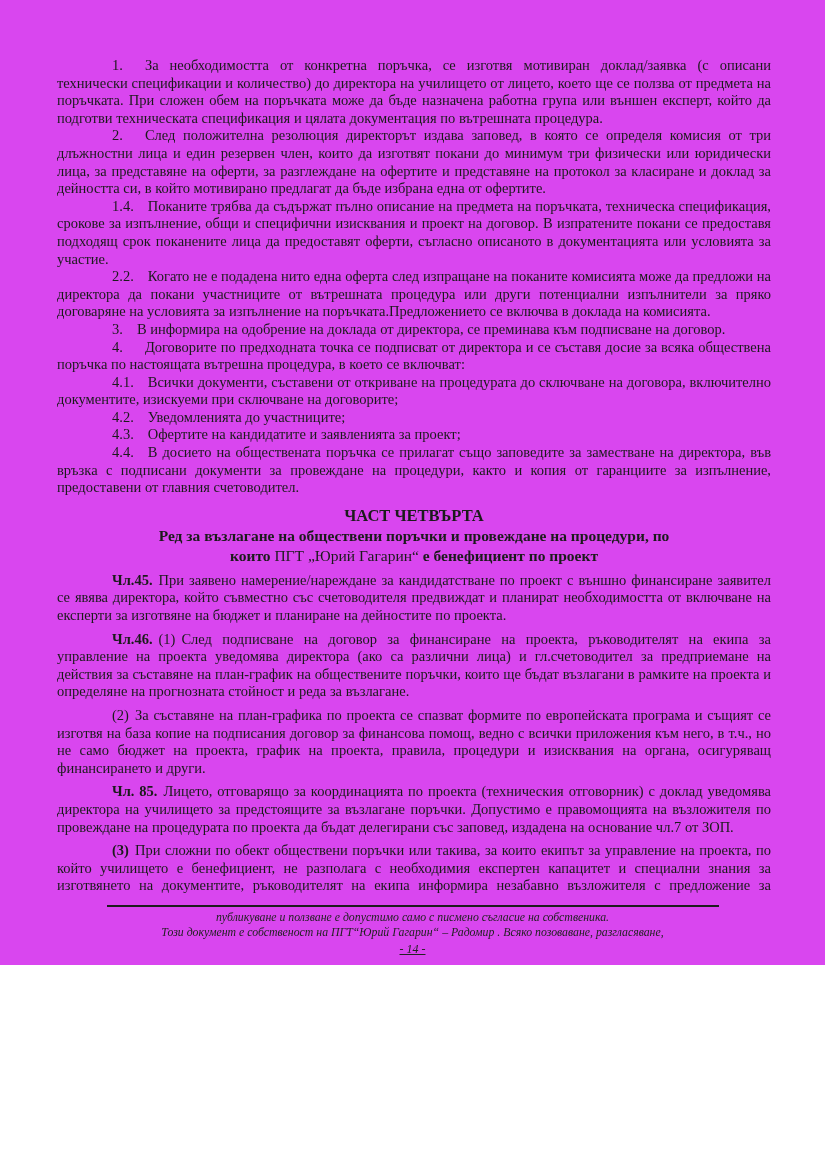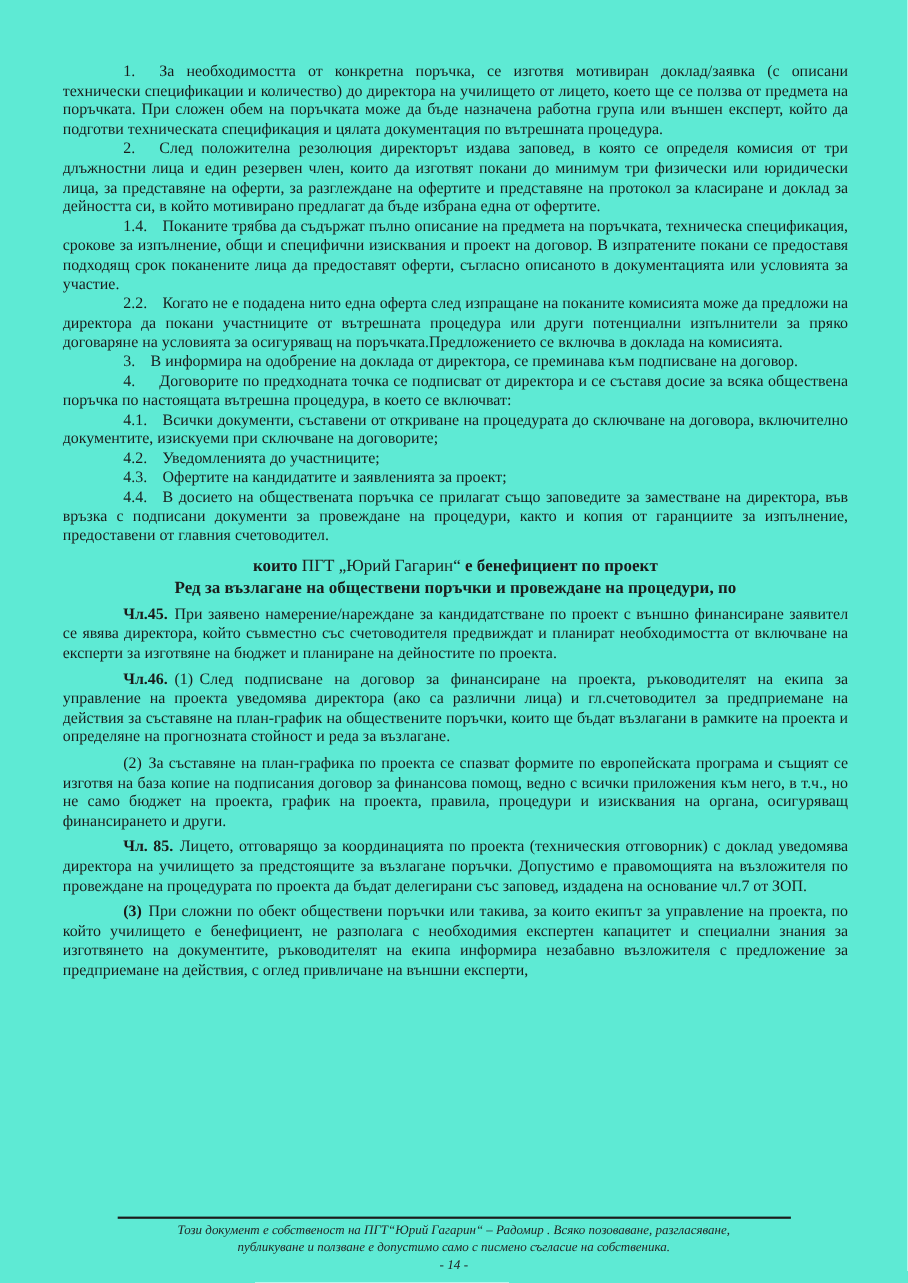--- a/index.html
+++ b/index.html
@@ -1,19 +1,19 @@
 <!DOCTYPE html>
 <html><head>
 <meta charset="utf-8">
 <style>
   html,body{margin:0;padding:0;background:#ffffff;}
   .page{
     position:relative;
-    width:825px;height:1166px;
-    background:#5eead4;
+    width:825px;height:965px;
+    background:#d946ef;
     font-family:"Liberation Serif","DejaVu Serif",serif;
     color:#1b1b1b;
     overflow:hidden;
   }
   .content{
     position:absolute;top:57px;left:57px;right:54px;bottom:70px;
     overflow:hidden;
     font-size:14.5px;line-height:17.6px;
     text-align:justify;
   }
@@ -33,52 +33,53 @@
   }
   .footer-rule{
     width:612px;margin:0 auto 3px auto;
     border-top:2px solid #1c1c1c;height:0;
   }
   .footer-line{
     font-style:italic;font-size:11.8px;line-height:14.5px;margin:0;
     font-family:"Liberation Serif","DejaVu Serif",serif;color:#222;
   }
   .page-num{
-    font-style:italic;font-size:12px;margin-top:3px;color:#222;
+    font-style:italic;font-size:12px;margin-top:3px;color:#222;text-decoration:underline;
   }
 </style>
 </head>
 <body>
 
 <div class="page">
   <div class="content">
 
     <p class="item"><span class="num num-wide">1.</span><span>За необходимостта от конкретна поръчка, се изготвя мотивиран доклад/заявка (с описани технически спецификации и количество) до директора на училището от лицето, което ще се ползва от предмета на поръчката. При сложен обем на поръчката може да бъде назначена работна група или външен експерт, който да подготви техническата спецификация и цялата документация по вътрешната процедура.</span></p>
     <p class="item"><span class="num num-wide">2.</span><span>След положителна резолюция директорът издава заповед, в която се определя комисия от три длъжностни лица и един резервен член, които да изготвят покани до минимум три физически или юридически лица, за представяне на оферти, за разглеждане на  офертите и  представяне на протокол за класиране и доклад за дейността си, в който мотивирано предлагат да бъде избрана една от офертите.</span></p>
     <p class="item"><span class="num">1.4.</span><span>Поканите трябва да съдържат пълно описание на предмета на поръчката, техническа спецификация, срокове за изпълнение, общи и специфични изисквания и проект на договор. В изпратените покани се предоставя подходящ срок поканените лица да предоставят оферти, съгласно описаното в документацията или условията за участие.</span></p>
-    <p class="item"><span class="num">2.2.</span><span>Когато не е подадена нито една оферта след изпращане на поканите комисията може да предложи на директора да покани участниците от вътрешната процедура или други потенциални изпълнители за пряко договаряне на условията за осигуряващ на поръчката.Предложението се включва в доклада на комисията.</span></p>
+    <p class="item"><span class="num">2.2.</span><span>Когато не е подадена нито една оферта след изпращане на поканите комисията може да предложи на директора да покани участниците от вътрешната процедура или други потенциални изпълнители за пряко договаряне на условията за изпълнение на поръчката.Предложението се включва в доклада на комисията.</span></p>
     <p class="item"><span class="num">3.</span><span>В информира на одобрение на доклада от директора, се преминава към подписване на  договор.</span></p>
     <p class="item"><span class="num num-wide">4.</span><span>Договорите по предходната точка се подписват от директора и се съставя досие за всяка обществена поръчка по настоящата вътрешна процедура, в което се включват:</span></p>
     <p class="item"><span class="num">4.1.</span><span>Всички документи, съставени от откриване на процедурата до сключване на договора, включително документите, изискуеми при сключване на договорите;</span></p>
     <p class="item"><span class="num">4.2.</span><span>Уведомленията до участниците;</span></p>
     <p class="item"><span class="num">4.3.</span><span>Офертите на кандидатите и заявленията за проект;</span></p>
     <p class="item"><span class="num">4.4.</span><span>В досието на обществената поръчка се прилагат също заповедите за заместване на директора, във връзка с подписани документи за провеждане на процедури, както и копия от гаранциите за изпълнение, предоставени от главния счетоводител.</span></p>
 
     <div class="heading-block">
+      <p class="part-title">ЧАСТ ЧЕТВЪРТА</p>
+      <p class="sub-title">Ред за възлагане на обществени поръчки и провеждане на процедури, по</p>
       <p class="sub-title"><span>които</span><span class="reg"> ПГТ „Юрий Гагарин“ </span><span>е бенефициент по проект</span></p>
-      <p class="sub-title">Ред за възлагане на обществени поръчки и провеждане на процедури, по</p>
     </div>
 
     <p class="item art"><span class="lbl">Чл.45.</span><span>При заявено намерение/нареждане за кандидатстване по проект с външно финансиране заявител се явява директора, който съвместно със счетоводителя предвиждат и планират необходимостта от включване на експерти за изготвяне на бюджет и планиране на дейностите по проекта.</span></p>
     <p class="item art"><span class="lbl">Чл.46.</span><span class="sub">(1)</span><span>След подписване на договор за финансиране на проекта, ръководителят на екипа за управление на проекта уведомява директора (ако са различни лица) и гл.счетоводител за предприемане на действия за съставяне на план-график на обществените поръчки, които ще бъдат възлагани в рамките на проекта и определяне на прогнозната стойност и реда за възлагане.</span></p>
     <p class="item art"><span class="sub">(2)</span><span>За съставяне на план-графика по проекта се спазват формите по европейската програма и същият се изготвя на база копие на подписания договор за финансова помощ, ведно с всички приложения към него, в т.ч., но не само бюджет на проекта, график на проекта, правила, процедури и изисквания на органа, осигуряващ финансирането и други.</span></p>
     <p class="item art"><span class="lbl">Чл. 85.</span><span>Лицето, отговарящо за координацията по проекта (техническия отговорник) с доклад уведомява директора на училището за предстоящите за възлагане поръчки. Допустимо е правомощията на възложителя по провеждане на процедурата по проекта да бъдат делегирани със заповед, издадена на основание чл.7 от ЗОП.</span></p>
     <p class="item art"><span class="lbl">(3)</span><span>При сложни по обект обществени поръчки или такива, за които екипът за управление на проекта, по който училището е бенефициент, не разполага с необходимия експертен капацитет и специални знания за изготвянето на документите, ръководителят на екипа информира незабавно възложителя с предложение за предприемане на действия, с оглед привличане на външни експерти,</span></p>
 
   </div>
 
   <div class="footer">
     <div class="footer-rule"></div>
+    <p class="footer-line">публикуване и ползване е допустимо само с писмено съгласие на собственика.</p>
     <p class="footer-line">Този документ е собственост на ПГТ“Юрий Гагарин“ – Радомир  . Всяко позоваване, разгласяване,</p>
-    <p class="footer-line">публикуване и ползване е допустимо само с писмено съгласие на собственика.</p>
     <div class="page-num">-  14 -</div>
   </div>
 </div>
 
 </body></html>

